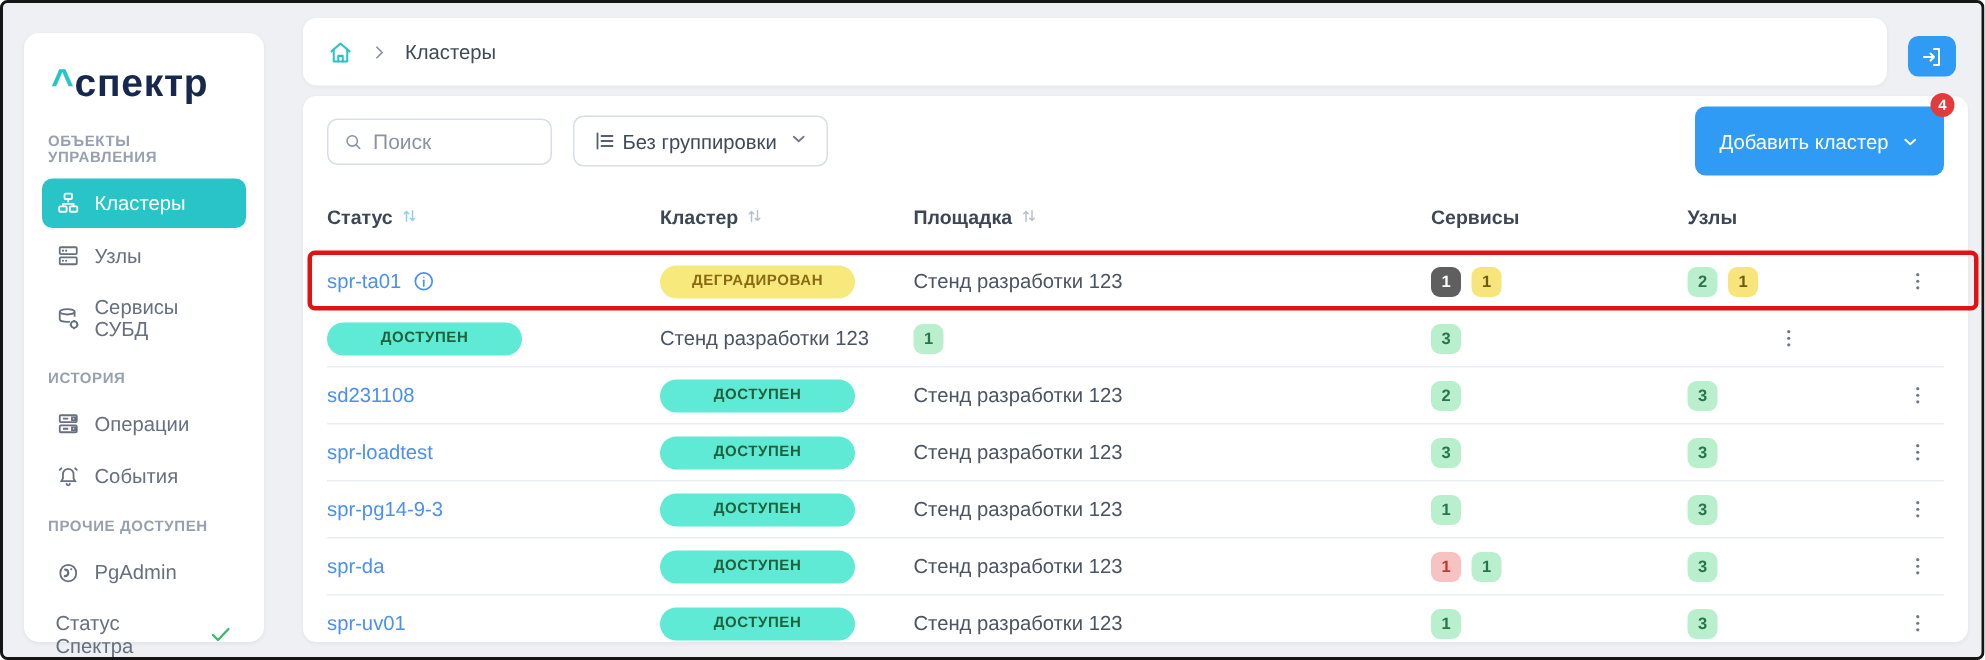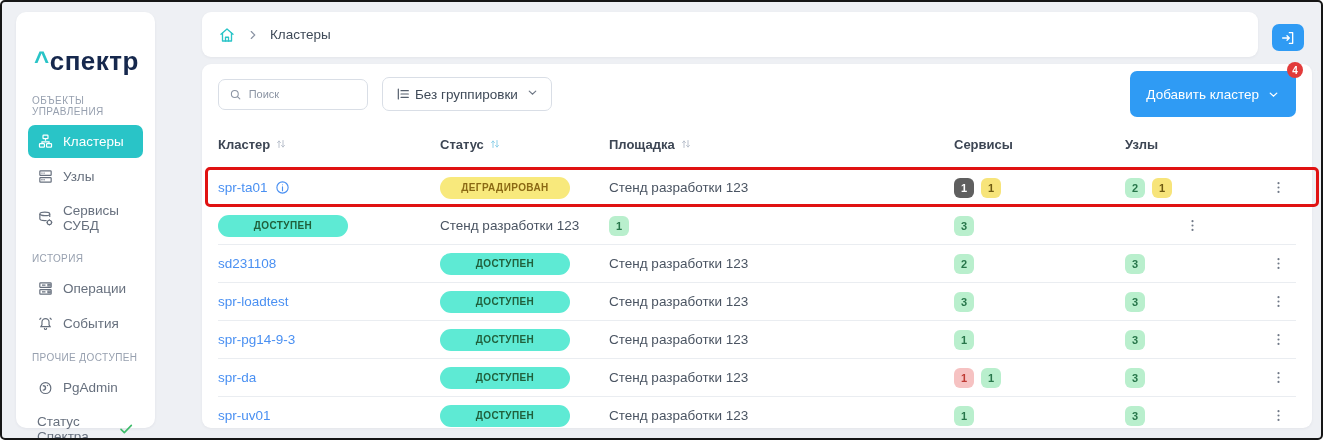--- a/index.html
+++ b/index.html
@@ -12,29 +12,29 @@
     position: relative;
     width: 1323px; height: 440px;
     background: #eef0f4;
     border: 2px solid #161616;
     border-radius: 5px;
     overflow: hidden;
   }
 
   
   .sidebar {
-    position: absolute; left: 14px; top: 10px; bottom: 10px; width: 139px;
+    position: absolute; left: 14px; top: 20px; bottom: 10px; width: 160px;
     background: #ffffff; border-radius: 10px;
     box-shadow: 0 1px 3px rgba(30,40,60,.06);
-    padding: 32px 12px 12px;
+    padding: 16px 12px 12px;
   }
   .logo { font-size: 26px; font-weight: 700; letter-spacing: .5px; margin: 2px 0 18px 6px; color: #16284d; }
   .logo .caret { color: #29c4c7; }
   .nav-section-label {
-    font-size: 10px; font-weight: 400; color: #97a0af;
+    font-size: 10px; font-weight: 700; color: #97a0af;
     letter-spacing: .4px; margin: 12px 4px 8px;
   }
   .nav-item {
     display: flex; align-items: center; gap: 9px;
     padding: 8px 9px; margin-bottom: 2px;
     border-radius: 7px; color: #67707e; font-size: 13.5px;
     cursor: pointer;
   }
   .nav-item svg { flex: 0 0 auto; }
   .nav-item.active { background: #29c4c7; color: #ffffff; font-weight: 500; }
@@ -76,21 +76,21 @@
     padding: 14px 16px 0;
   }
   .toolbar { display: flex; align-items: center; height: 32px; }
   .search-box {
     display: flex; align-items: center; gap: 7px;
     width: 150px; height: 31px; padding: 0 10px;
     border: 1px solid #d9dee6; border-radius: 7px; color: #8b94a3;
     background: #fff;
   }
   .search-box input {
-    border: none; outline: none; width: 100%; font-size: 11px;
+    border: none; outline: none; width: 100%; font-size: 14px;
     font-family: inherit; color: #3f4a58; background: transparent;
   }
   .search-box input::placeholder { color: #8b94a3; }
   .group-select {
     display: flex; align-items: center; gap: 4px;
     height: 34px; padding: 0 12px; margin-left: 14px;
     border: 1px solid #d9dee6; border-radius: 7px;
     font-size: 13.5px; color: #3f4a58; cursor: pointer; background: #fff;
   }
   .group-select .chev { color: #6f7886; margin-left: 4px; }
@@ -291,29 +291,29 @@
           <svg width="13" height="13" viewBox="0 0 24 24" fill="none" stroke="currentColor" stroke-width="2.4" stroke-linecap="round">
               <path d="M6 9.5l6 5.5 6-5.5"></path>
             </svg>
         </button>
         <span class="notif-badge">4</span>
       </div>
     </div>
 
     <div class="thead grid-cols">
       <div class="th">
-        <span>Кластер</span>
-        <svg class="sort-icon" width="12" height="12" viewBox="0 0 24 24" fill="none" stroke="currentColor" stroke-width="2" stroke-linecap="round" stroke-linejoin="round">
+        <span>Статус</span>
+        <svg class="sort-icon active" width="12" height="12" viewBox="0 0 24 24" fill="none" stroke="currentColor" stroke-width="2" stroke-linecap="round" stroke-linejoin="round">
             <path d="M8 19V6M5 9l3-3 3 3"></path>
             <path d="M16 5v13M13 15l3 3 3-3"></path>
           </svg>
       </div>
       <div class="th">
-        <span>Статус</span>
-        <svg class="sort-icon active" width="12" height="12" viewBox="0 0 24 24" fill="none" stroke="currentColor" stroke-width="2" stroke-linecap="round" stroke-linejoin="round">
+        <span>Кластер</span>
+        <svg class="sort-icon" width="12" height="12" viewBox="0 0 24 24" fill="none" stroke="currentColor" stroke-width="2" stroke-linecap="round" stroke-linejoin="round">
             <path d="M8 19V6M5 9l3-3 3 3"></path>
             <path d="M16 5v13M13 15l3 3 3-3"></path>
           </svg>
       </div>
       <div class="th">
         <span>Площадка</span>
         <svg class="sort-icon" width="12" height="12" viewBox="0 0 24 24" fill="none" stroke="currentColor" stroke-width="2" stroke-linecap="round" stroke-linejoin="round">
             <path d="M8 19V6M5 9l3-3 3 3"></path>
             <path d="M16 5v13M13 15l3 3 3-3"></path>
           </svg>

